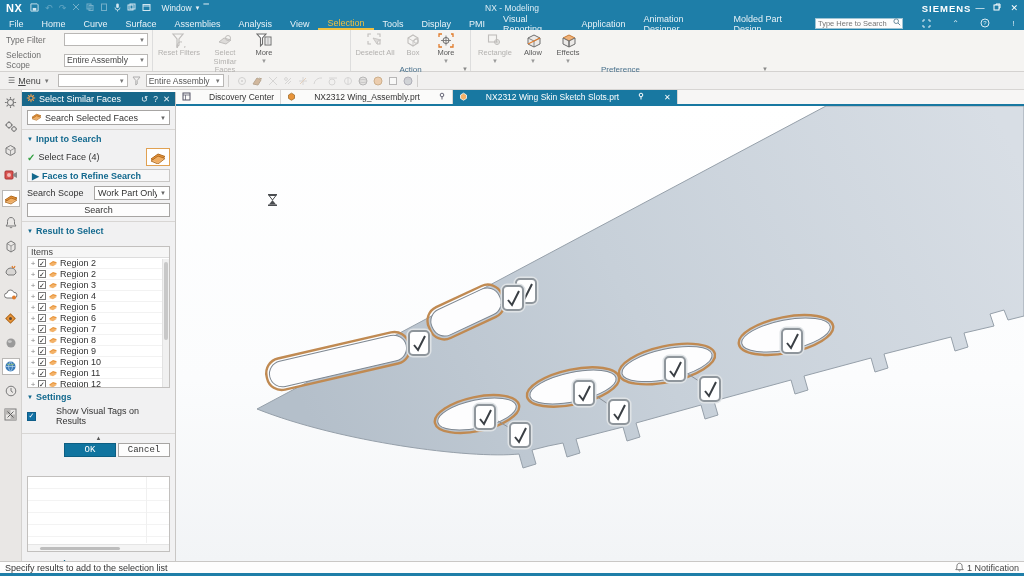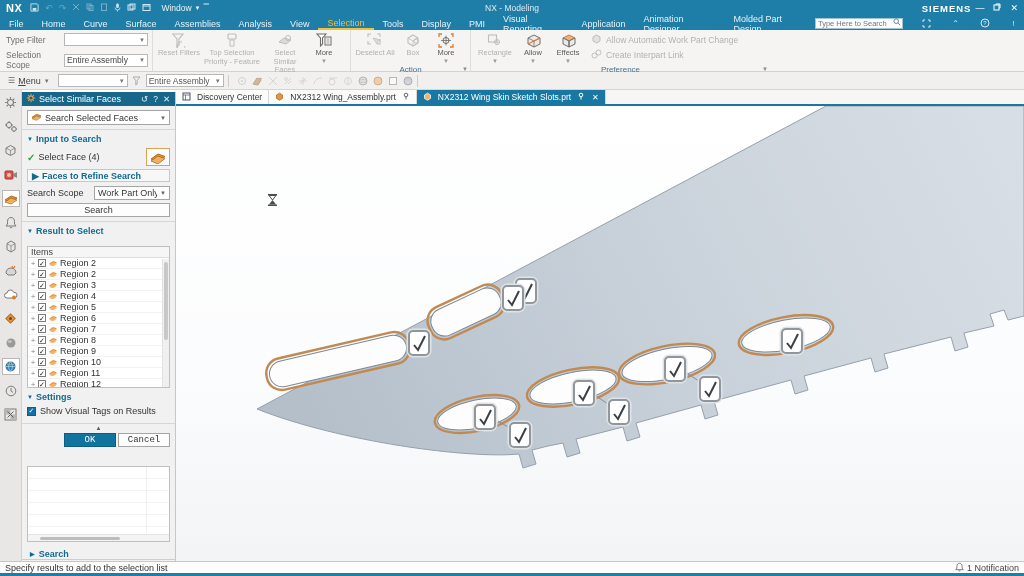--- a/index.html
+++ b/index.html
@@ -83,39 +83,39 @@
   .scoperow .drop { width:76px; }
   .btn { height:14px; background:#fdfdfd; border:1px solid #a7a5a3; display:flex; align-items:center; justify-content:center; color:#333; cursor:pointer; flex:none; }
   .itemstable { background:#fff; border:1px solid #c2c0be; flex:none; height:142px; overflow:hidden; position:relative; margin-top:8px; }
   .it-head { height:11px; background:#f6f6f6; border-bottom:1px solid #ddd; display:flex; align-items:center; padding:0 3px; color:#444; }
   .it-row { height:11px; display:flex; align-items:center; gap:2px; padding:0 2px; border-bottom:1px solid #f2f2f2; cursor:pointer; }
   .it-row .exp { width:6px; color:#888; font-size:8px; text-align:center; }
   .it-row .cb { width:8px; height:8px; border:1px solid #7a7a7a; background:#fff; display:flex; align-items:center; justify-content:center; font-size:7px; color:#222; line-height:1; }
   .it-row .rl { color:#333; }
   .vscroll { position:absolute; right:0; top:12px; bottom:0; width:7px; background:#f0f0f0; border-left:1px solid #e2e2e2; }
   .vscroll .thumb { position:absolute; left:1px; right:1px; top:3px; height:78px; background:#c8c8c8; border-radius:3px; }
-  .tagsrow { display:flex; align-items:center; gap:4px; margin:2px 0 3px; flex:none; }
+  .tagsrow { display:flex; align-items:center; gap:20px; margin:2px 0 3px; flex:none; }
   .tagsrow .bluecb { width:9px; height:9px; background:#1271a5; border:1px solid #0f5e89; color:#fff; font-size:7px; display:flex; align-items:center; justify-content:center; cursor:pointer; }
   .collapsebar { text-align:center; color:#555; font-size:6px; flex:none; padding:1px 0 2px; cursor:pointer; }
   .btnrow { display:flex; justify-content:flex-end; gap:2px; flex:none; padding-bottom:19px;font-family:Liberation Mono, monospace; }
   .okbtn { width:52px; height:14px; background:#10749f; border:1px solid #0c5e82; color:#fff; display:flex; align-items:center; justify-content:center; cursor:pointer; }
   .cancelbtn { width:52px; height:14px; background:#fdfdfd; border:1px solid #a7a5a3; color:#333; display:flex; align-items:center; justify-content:center; cursor:pointer; }
   .emptylist { background:#fff; border:1px solid #c2c0be; height:76px; flex:none; position:relative; overflow:hidden; }
   .emptylist .eline { height:12px; border-bottom:1px solid #f3f3f3; }
   .emptylist .collin { position:absolute; top:0; bottom:8px; right:22px; width:1px; background:#f0f0f0; }
   .hscroll { position:absolute; left:0; right:0; bottom:0; height:7px; background:#f4f4f4; border-top:1px solid #e5e5e5; }
   .hscroll .thumb { position:absolute; left:12px; width:80px; top:2px; height:3px; background:#bdbdbd; border-radius:2px; }
   .collapsed-secs { margin:6px -5px 0; flex:none; }
   .csec { height:12px; display:flex; align-items:center; gap:4px; padding:0 8px; color:#13698e; font-weight:bold; border-bottom:1px solid #cfcdcb; cursor:pointer; }
   .csec .ar { font-size:6px; color:#13698e; }
 
   
   .content { position:absolute; left:176px; top:90px; right:0; bottom:15px; display:flex; flex-direction:column; }
   .tabbar { height:14px; background:#f7f6f5; display:flex; align-items:stretch; flex:none; }
-  .dtab { display:flex; align-items:center; gap:6px; padding:0 6px; background:#fbfbfa; border-right:1px solid #d8d6d4; font-size:8.5px; color:#333; cursor:pointer; white-space:nowrap; }
+  .dtab { display:flex; align-items:center; gap:18px; padding:0 6px; background:#fbfbfa; border-right:1px solid #d8d6d4; font-size:8.5px; color:#333; cursor:pointer; white-space:nowrap; }
   .dtab.active { background:#1878a1; color:#fff; }
   .dtab .x { font-size:8px; padding-left:1px; }
   .tealline { height:2px; background:#1878a1; flex:none; }
   .viewport { flex:1; position:relative; background:linear-gradient(180deg,#ffffff 0%,#fbfcfd 60%,#f2f4f6 100%); }
   .viewport svg { position:absolute; inset:0; width:100%; height:100%; }
 
   
   .statusbar { position:absolute; left:0; bottom:3px; width:1024px; height:12px; background:#fdfdfd; border-top:1px solid #c9c7c5; display:flex; align-items:center; padding:0 5px; font-size:9px; color:#333; }
   .sb-right { margin-left:auto; display:flex; align-items:center; gap:3px; color:#444; cursor:pointer; }
   .bottomstrip { position:absolute; left:0; bottom:0; width:1024px; height:3px; background:#1e7ea8; }
@@ -238,29 +238,20 @@
     <div class="rg-body">
       <div class="rbtn dis">
         <span class="ric">
             <svg width="16" height="15" viewBox="0 0 16 15">
               <path d="M2 1h10l-4 5v6l-2 2V6z" fill="none" stroke="#c0bebc" stroke-width="1.2"></path>
               <path d="M11 9a4 4 0 1 0 3 4" fill="none" stroke="#c0bebc"></path>
             </svg>
           </span>
         <span>Reset Filters</span>
       </div>
-      <div class="rbtn dis" style="width:58px">
-        <span class="ric">
-            <svg width="16" height="15" viewBox="0 0 16 15">
-              <rect x="4" y="1" width="8" height="5" rx="1" fill="none" stroke="#c0bebc" stroke-width="1.2"></rect>
-              <rect x="6" y="7" width="4" height="6" fill="none" stroke="#c0bebc"></rect>
-            </svg>
-          </span>
-        <span>Top Selection Priority - Feature</span>
-      </div>
       <div class="rbtn dis">
         <span class="ric">
             <svg width="16" height="15" viewBox="0 0 16 15">
               <path d="M2 9l5-4 7 2-5 4z" fill="#dddbd9" stroke="#c0bebc"></path>
               <circle cx="11" cy="5" r="2.5" fill="none" stroke="#c0bebc"></circle>
             </svg>
           </span>
         <span>Select Similar Faces</span>
       </div>
       <div class="rbtn" style="width:30px">
@@ -340,35 +331,20 @@
       </div>
       <div class="rbtn" style="width:34px">
         <span class="ric">
             <svg width="17" height="15" viewBox="0 0 17 15">
               <path d="M3 5l6-3 6 3-6 3z" fill="#f0b27a" stroke="#c97a33"></path>
               <path d="M3 5v6l6 3V8zM15 5v6l-6 3V8z" fill="#eceae8" stroke="#6d6d6d"></path>
             </svg>
           </span>
         <span>Effects</span>
           <span class="caret">▼</span>
-      </div>
-      <div class="rb-stack">
-        <div class="smallbtn">
-          <span><svg width="11" height="10" viewBox="0 0 11 10">
-                <path d="M2 3l3.5-2L9 3v4L5.5 9 2 7z" fill="#e4e2e0" stroke="#c0bebc"></path>
-              </svg></span>
-          <span>Allow Automatic Work Part Change</span>
-        </div>
-        <div class="smallbtn">
-          <span><svg width="11" height="10" viewBox="0 0 11 10">
-                <circle cx="3.5" cy="6.5" r="2.5" fill="none" stroke="#c0bebc"></circle>
-                <circle cx="7.5" cy="3.5" r="2.5" fill="none" stroke="#c0bebc"></circle>
-              </svg></span>
-          <span>Create Interpart Link</span>
-        </div>
       </div>
     </div>
     <div class="rg-foot"><span>Preference</span><span class="launcher">▼</span></div>
   </div>
 </div>
 
 <div class="menurow">
   <span class="menubtn">
     <span style="font-size:8px;color:#666">☰</span>
     <span><span class="u">M</span>enu</span>

